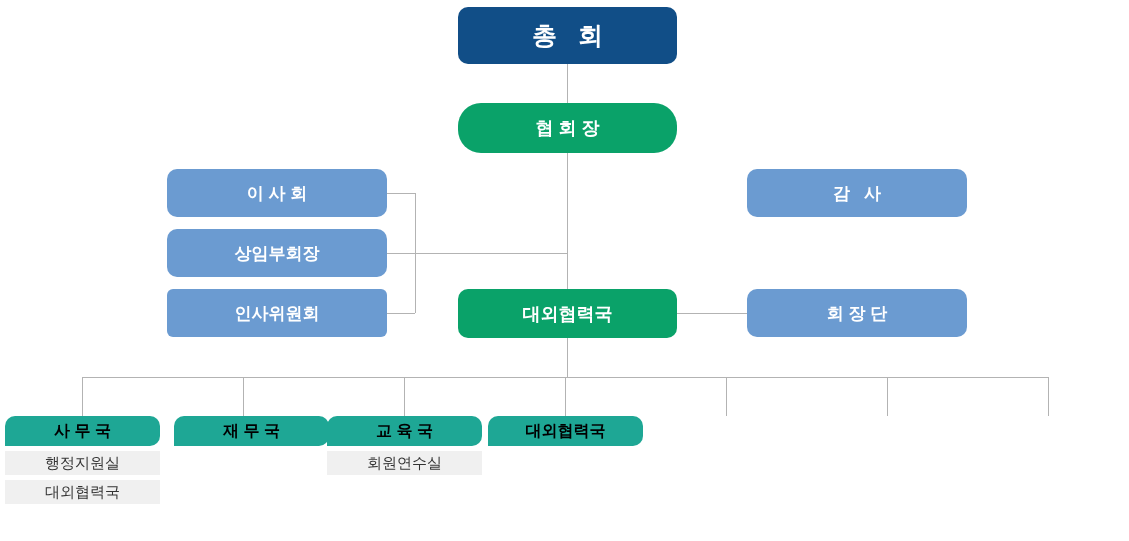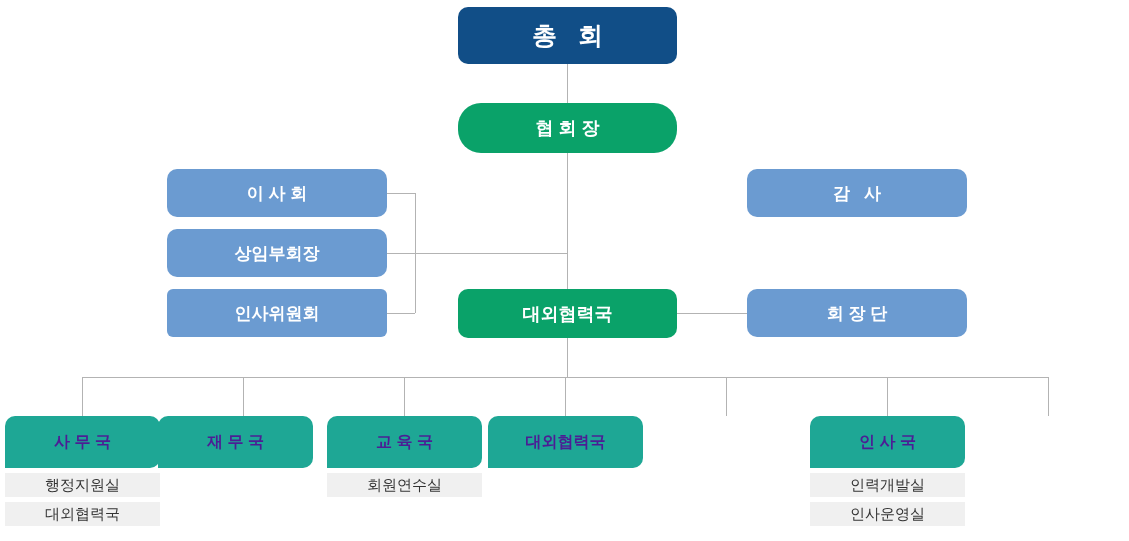--- a/index.html
+++ b/index.html
@@ -25,23 +25,23 @@
   .navy  { background: var(--navy, #114e87); border-radius: 10px; font-size: 25px; }
   .green { background: var(--green, #0aa269); border-radius: 10px; font-size: 18px; }
   .blue  { background: var(--blue, #6b9bd1); border-radius: 10px; font-size: 17px; }
   .teal  {
     background: var(--teal, #1ea795);
     border-radius: 10px 10px 10px 0;
     font-size: 16px;
   }
   .dept-col { position: absolute; width: 155px; top: 416px; z-index: 2; }
   .dept-box {
-    height: 52px;
+    height: 30px;
     display: flex; align-items: center; justify-content: center;
-    color: #4c1d95; font-weight: bold; white-space: pre;
+    color: #000000; font-weight: bold; white-space: pre;
   }
   .sub-box {
     margin-top: 5px;
     height: 24px;
     background: var(--subbg, #f0f0f0);
     color: #333333;
     font-size: 15px;
     display: flex; align-items: center; justify-content: center;
     white-space: pre;
   }
@@ -82,34 +82,29 @@
   <div class="box blue" style="left:747px; top:289px; width:220px; height:48px;">회 장 단</div>
 
   <div class="box green" style="left:458px; top:289px; width:219px; height:49px;">대외협력국</div>
 
   <div class="dept-col" style="left:5px;">
     <div class="dept-box teal">사 무 국</div>
     <div class="sub-box">행정지원실</div>
     <div class="sub-box">대외협력국</div>
   </div>
 
-  <div class="dept-col" style="left:158px;">
+  <div class="dept-col" style="left:174px;">
     <div class="dept-box teal">재 무 국</div>
   </div>
 
   <div class="dept-col" style="left:327px;">
     <div class="dept-box teal">교 육 국</div>
     <div class="sub-box">회원연수실</div>
   </div>
 
   <div class="dept-col" style="left:488px;">
     <div class="dept-box teal">대외협력국</div>
   </div>
 
 
-  <div class="dept-col" style="left:810px;">
-    <div class="dept-box teal">인 사 국</div>
-    <div class="sub-box">인력개발실</div>
-    <div class="sub-box">인사운영실</div>
-  </div>
 
 
 </div>
 
 </body></html>

